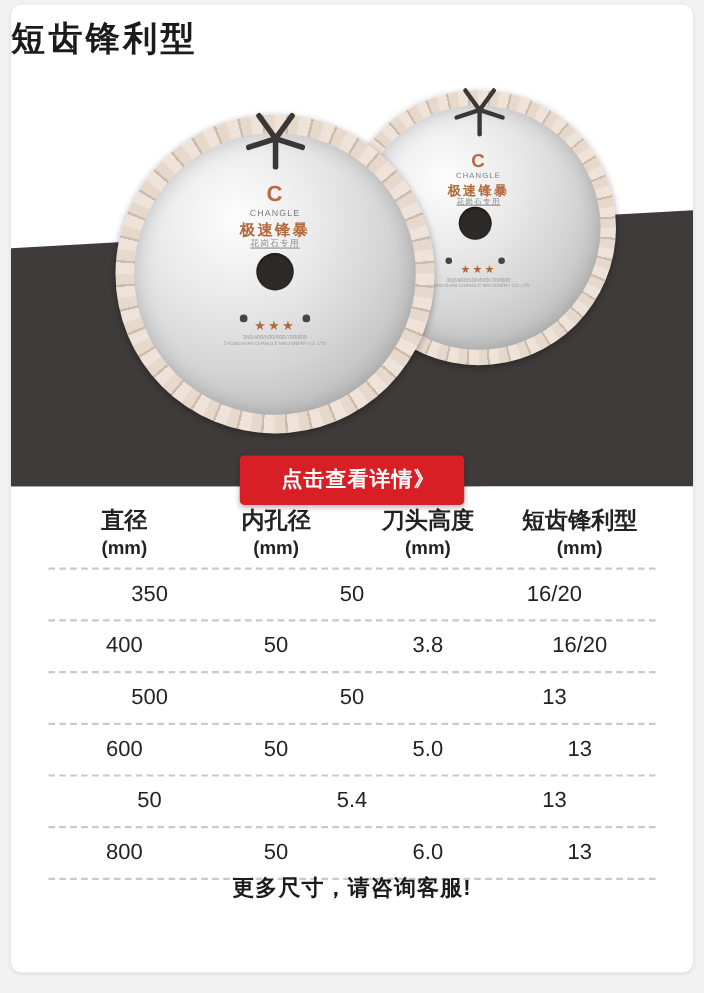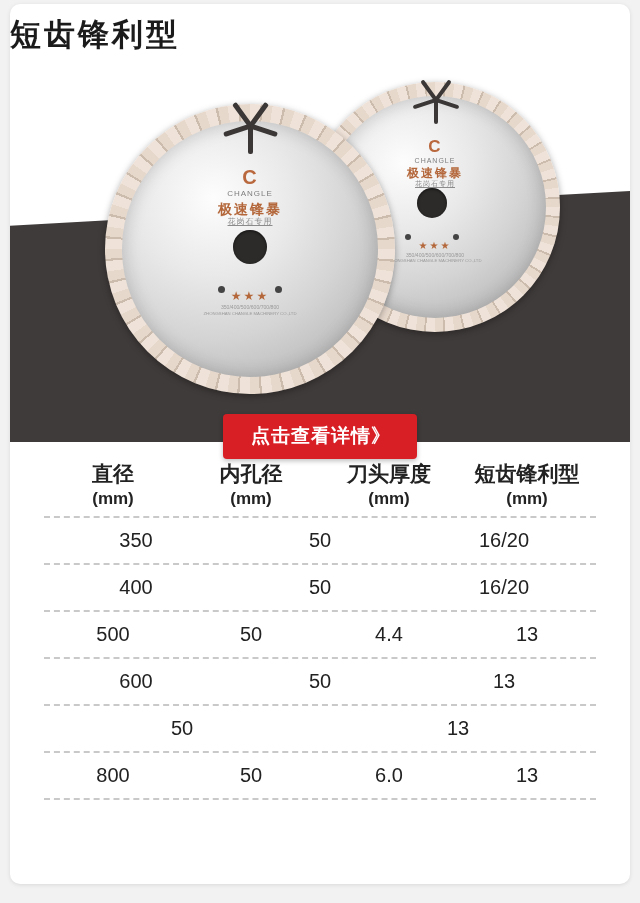--- a/index.html
+++ b/index.html
@@ -144,21 +144,21 @@
   .cta {
     position: absolute;
     left: 50%;
     transform: translateX(-50%);
     top: 410px;
     background: #d81f26;
     color: #ffffff;
     font-size: 19px;
     font-weight: bold;
     letter-spacing: 1px;
-    padding: 9px 26px 10px 28px;
+    padding: 9px 26px 10px 38px;
     border-radius: 4px;
     white-space: nowrap;
     box-shadow: 0 2px 5px rgba(0,0,0,0.25);
     cursor: pointer;
   }
 
   
   .table {
     position: absolute;
     left: 34px;
@@ -275,69 +275,72 @@
       <div class="row head-row">
         <div class="head-cell">
           <span>直径</span>
           <span class="unit">(mm)</span>
         </div>
         <div class="head-cell">
           <span>内孔径</span>
           <span class="unit">(mm)</span>
         </div>
         <div class="head-cell">
-          <span>刀头厚度</span>
+          <span>刀头高度</span>
           <span class="unit">(mm)</span>
         </div>
         <div class="head-cell">
           <span>短齿锋利型</span>
           <span class="unit">(mm)</span>
         </div>
       </div>
 
       <div class="divider"></div>
       <div class="row data-row">
         <div class="cell">350</div>
         <div class="cell">50</div>
         <div class="cell">16/20</div>
       </div>
 
       <div class="divider"></div>
       <div class="row data-row">
         <div class="cell">400</div>
         <div class="cell">50</div>
+        <div class="cell">3.8</div>
         <div class="cell">16/20</div>
       </div>
 
       <div class="divider"></div>
       <div class="row data-row">
         <div class="cell">500</div>
         <div class="cell">50</div>
-        <div class="cell">4.4</div>
         <div class="cell">13</div>
       </div>
 
       <div class="divider"></div>
       <div class="row data-row">
         <div class="cell">600</div>
         <div class="cell">50</div>
+        <div class="cell">5.0</div>
         <div class="cell">13</div>
       </div>
 
       <div class="divider"></div>
       <div class="row data-row">
         <div class="cell">50</div>
+        <div class="cell">5.4</div>
         <div class="cell">13</div>
       </div>
 
       <div class="divider"></div>
       <div class="row data-row">
         <div class="cell">800</div>
         <div class="cell">50</div>
         <div class="cell">6.0</div>
         <div class="cell">13</div>
       </div>
 
       <div class="divider"></div>
     </div>
 
+    <div class="footnote">更多尺寸，请咨询客服!</div>
   </div>
 </div>
 
 </body></html>

